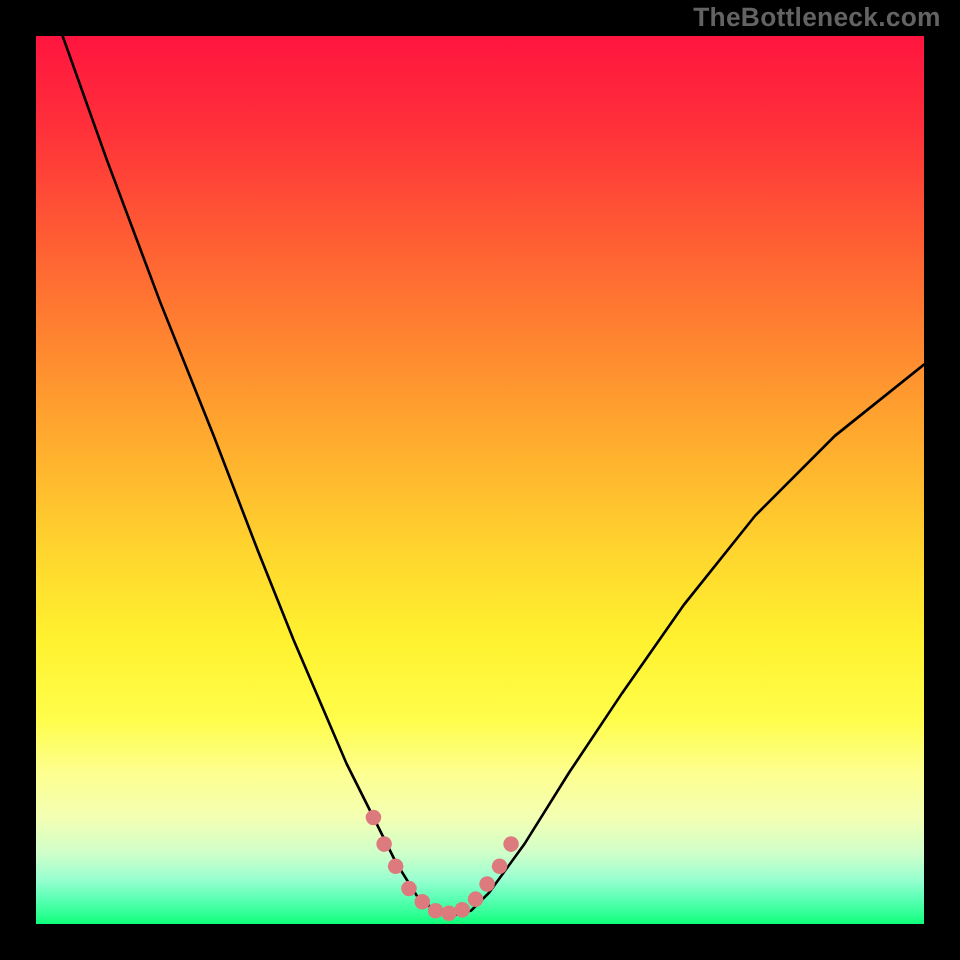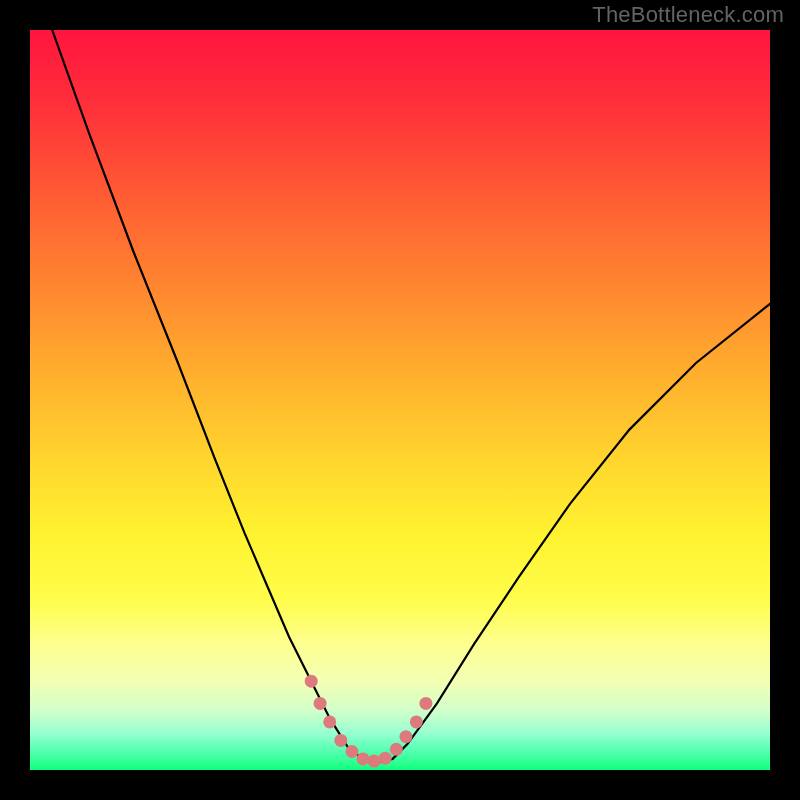--- a/index.html
+++ b/index.html
@@ -49,21 +49,21 @@
       #0fff7a 100%
     );
   }
   .watermark {
     position: absolute;
     top: 2px;
     right: 16px;
     color: #636363;
     font-size: 22px;
     letter-spacing: 0.2px;
-    font-weight: 400;
+    font-weight: 700;
     text-align: center;
   }
   svg.curve {
     position: absolute;
     inset: 0;
     width: 740px;
     height: 740px;
   }
 </style>
 </head>

